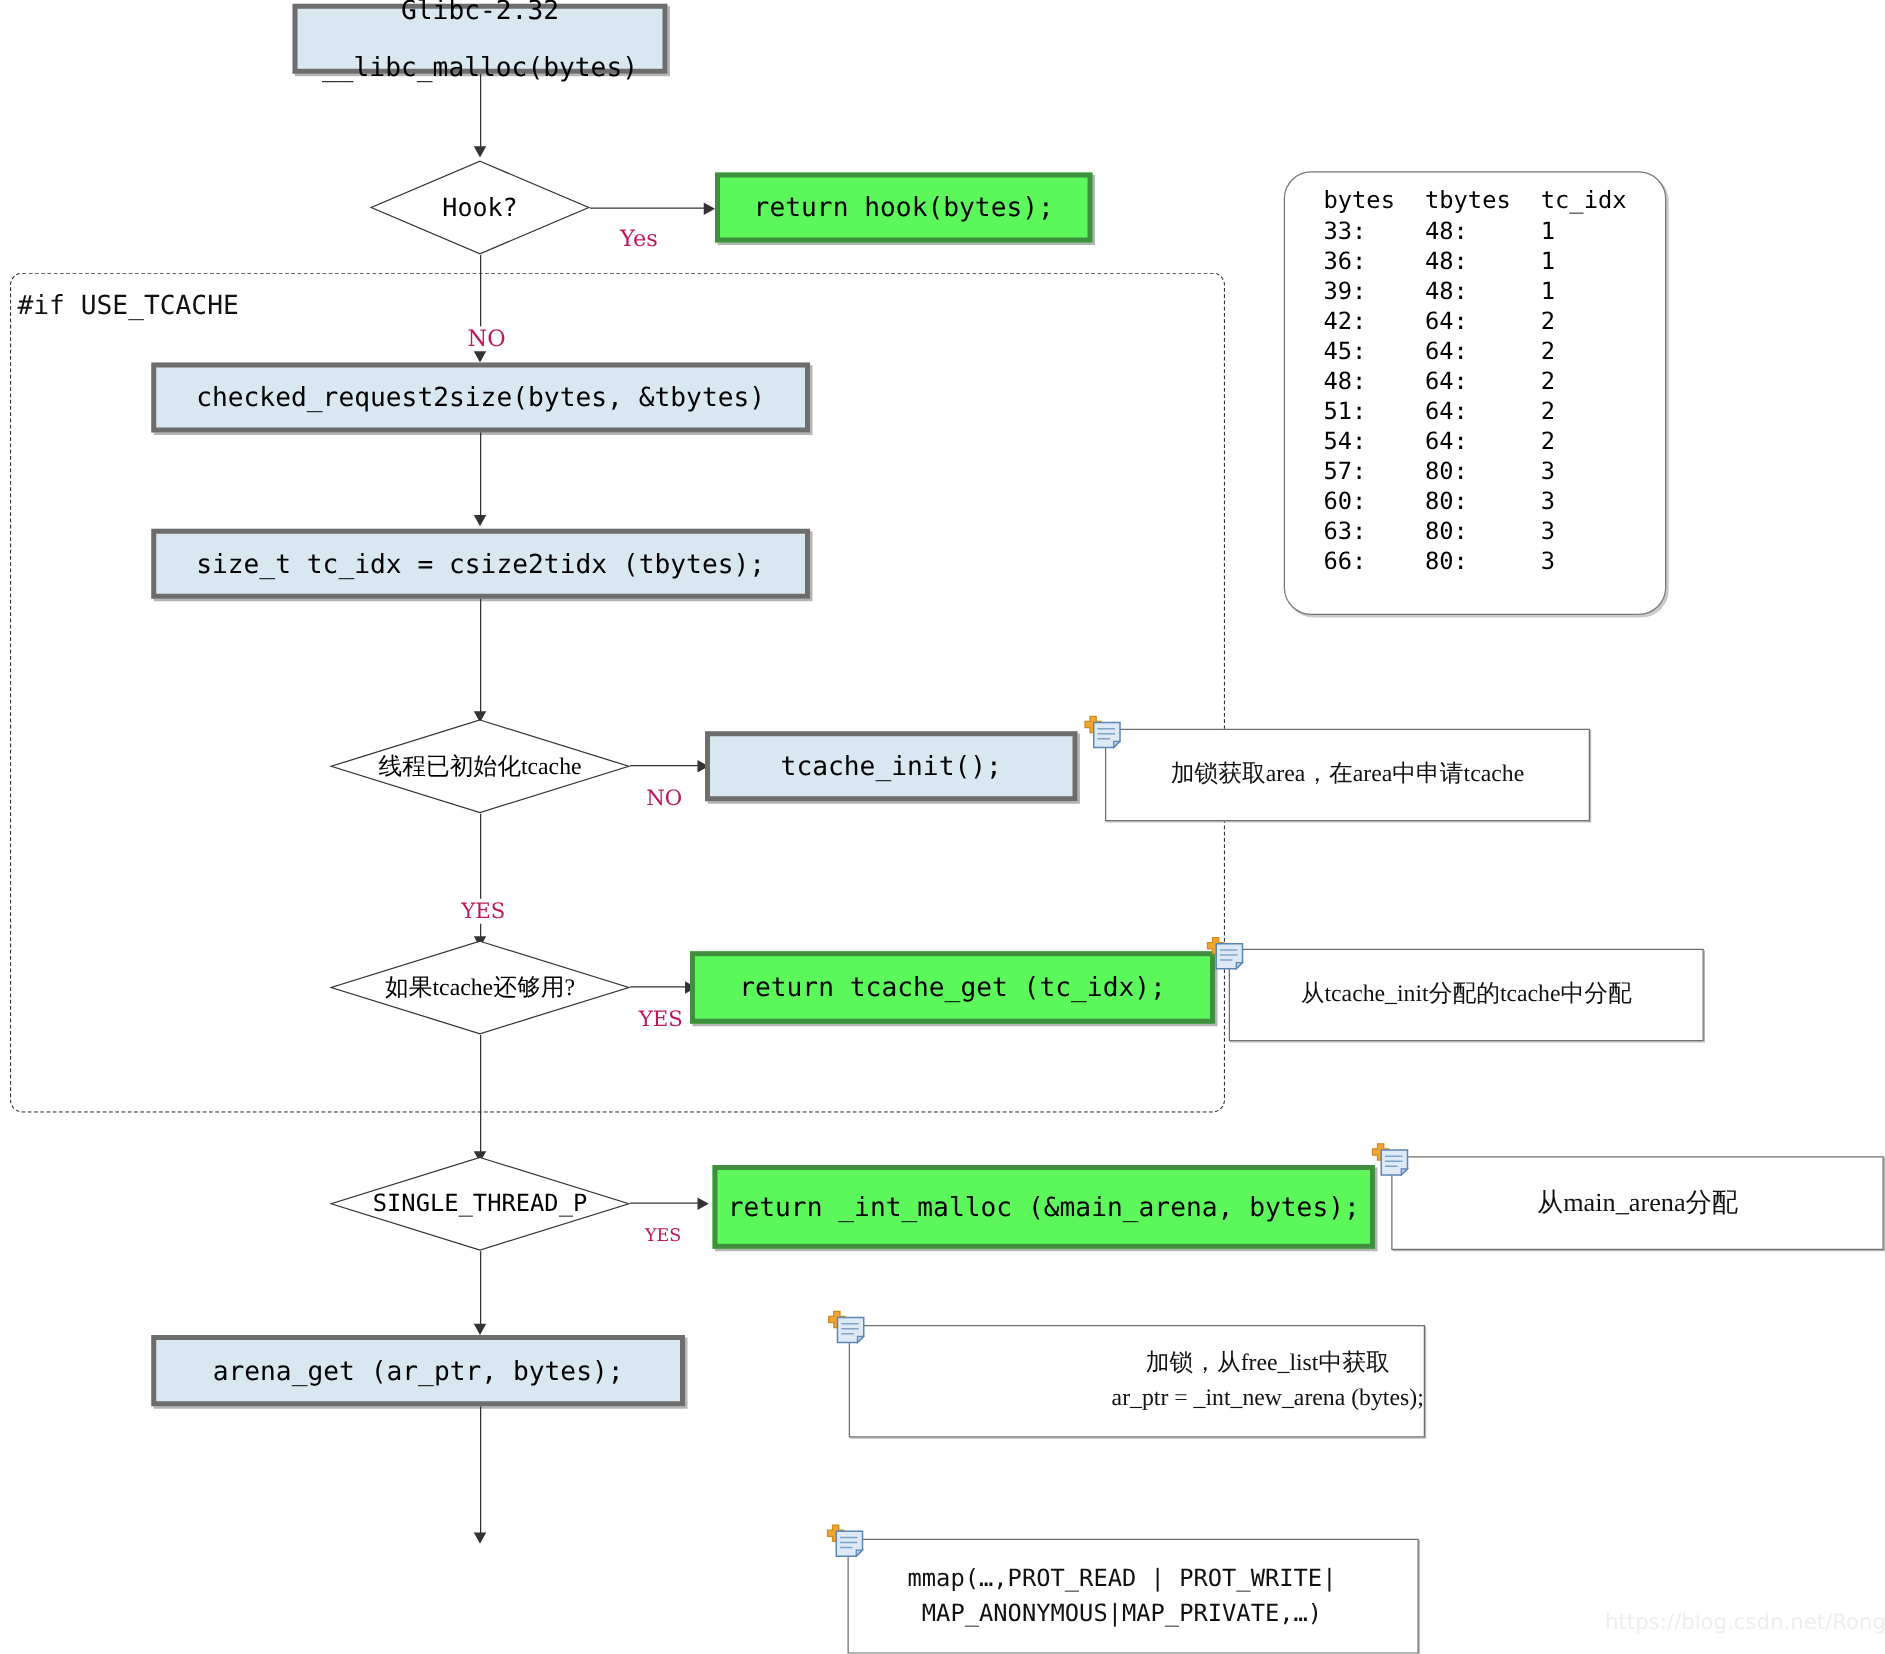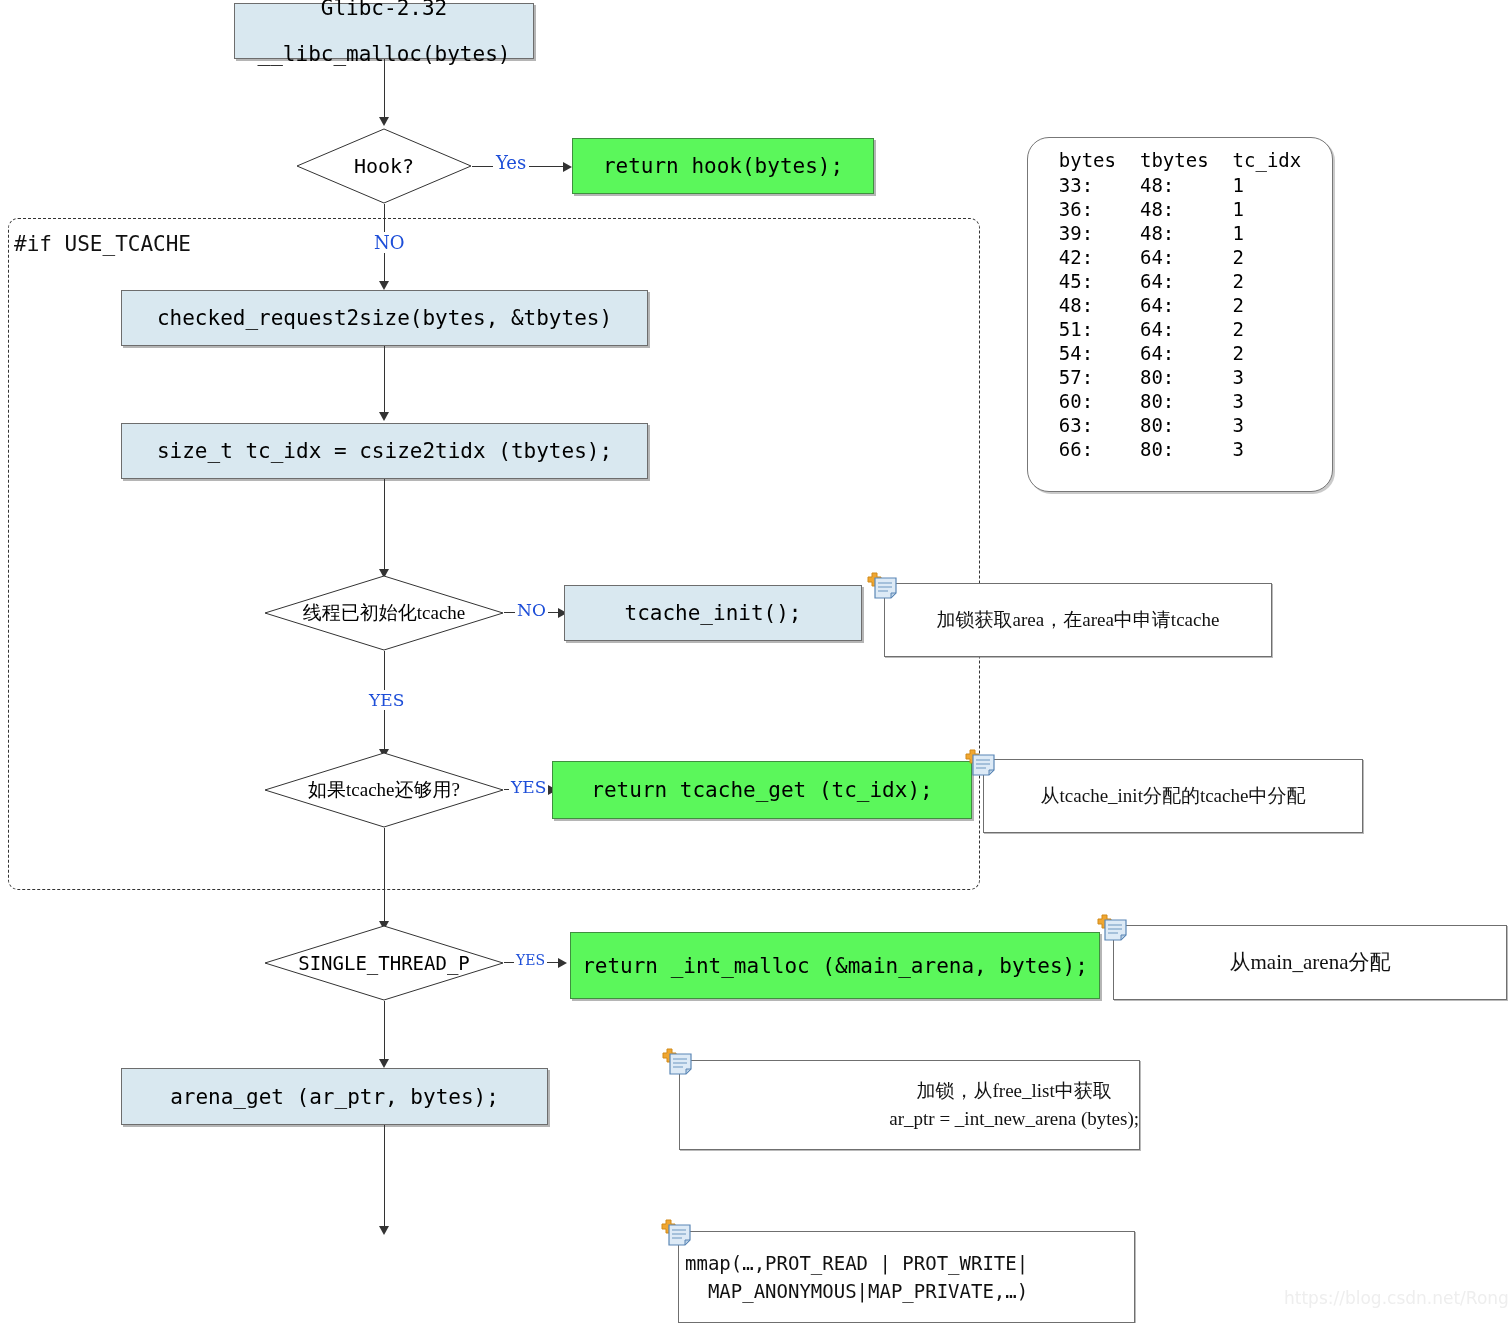--- a/index.html
+++ b/index.html
@@ -1,39 +1,39 @@
 <!DOCTYPE html>
 <html><head>
 <meta charset="utf-8">
 <style>
   html,body{margin:0;padding:0;background:#ffffff;}
   body{font-family:"DejaVu Sans Mono","Liberation Mono",monospace;}
   #canvas{position:relative;width:1508px;height:1323px;background:#fff;overflow:hidden;}
 
   
   .node{position:absolute;box-sizing:border-box;display:flex;align-items:center;justify-content:center;text-align:center;}
-  .box{border:1px solid #7f1d1d;box-shadow:2px 2px 0 rgba(120,120,120,.55);gap:18px;}
+  .box{border:4px solid #7f1d1d;box-shadow:2px 2px 0 rgba(120,120,120,.55);gap:18px;}
   .box.blue{background:#d9e8f0;border-color:#6d6d6d;}
   .box.green{background:#5bf75b;border-color:#3f8f3f;}
   .mono{font-family:"DejaVu Sans Mono","Liberation Mono",monospace;}
   .cn{font-family:Liberation Serif, serif;}
 
   
   .diamond{position:absolute;}
   .diamond svg{position:absolute;left:0;top:0;overflow:visible;}
   .diamond .dlabel{position:absolute;left:0;top:0;width:100%;height:100%;
     display:flex;align-items:center;justify-content:center;text-align:center;}
 
   
   .line{position:absolute;background:#333;}
   .vline{width:1px;}
   .hline{height:1px;}
   .arrow-down{position:absolute;width:0;height:0;border-left:5px solid transparent;border-right:5px solid transparent;border-top:9px solid #333;}
   .arrow-right{position:absolute;width:0;height:0;border-top:5px solid transparent;border-bottom:5px solid transparent;border-left:9px solid #333;}
-  .edge-label{position:absolute;font-family:"DejaVu Serif","Liberation Serif",serif;color:#1d4ed8;white-space:nowrap;}
+  .edge-label{position:absolute;font-family:"DejaVu Serif","Liberation Serif",serif;color:#be185d;white-space:nowrap;margin-top:29px;}
 
   
   .region{position:absolute;border:1px dashed #333;border-radius:10px;box-sizing:border-box;background:transparent;}
   .region-label{position:absolute;font-family:"DejaVu Sans Mono","Liberation Mono",monospace;color:#111;white-space:nowrap;}
 
   
   .note{position:absolute;box-sizing:border-box;border:1px solid #6f6f6f;background:#fff;
         display:flex;align-items:center;justify-content:center;text-align:center;
         box-shadow:1px 1px 0 rgba(140,140,140,.6);}
   .note-text{white-space:pre-line;line-height:1.5;color:#111;}
@@ -220,21 +220,21 @@
         <line x1="12" y1="21" x2="22" y2="21"></line>
       </g>
     </svg>
   </div>
 
   <div class="line vline" style="left:384px;top:1125px;height:104px;"></div>
   <div class="arrow-down" style="left:379px;top:1226px;"></div>
 
 
   <div class="note" style="left:678px;top:1231px;width:457px;height:92px;justify-content:flex-start;">
-    <span class="note-text mono" style="font-size:19px;text-align:right;padding-left:6px;">mmap(…,PROT_READ | PROT_WRITE|
+    <span class="note-text mono" style="font-size:19px;text-align:center;padding-left:6px;margin-left:41px;">mmap(…,PROT_READ | PROT_WRITE|
         MAP_ANONYMOUS|MAP_PRIVATE,…)</span>
   </div>
   <div class="note-icon" style="left:660px;top:1217px;">
     <svg width="34" height="34" viewBox="0 0 34 34">
       <path d="M6 3 h5 v4 h4 v5 h-4 v4 h-5 v-4 h-4 v-5 h4 z" fill="#f0a630" stroke="#d18a18" stroke-width="1"></path>
       <path d="M9 8 h21 v15 l-5 5 h-16 z" fill="#ddeaf6" stroke="#5a86b5" stroke-width="1.2"></path>
       <path d="M25 28 l0 -5 l5 0 z" fill="#b8cfe4" stroke="#5a86b5" stroke-width="1"></path>
       <g stroke="#7fa3c9" stroke-width="1.2">
         <line x1="12" y1="13" x2="26" y2="13"></line>
         <line x1="12" y1="17" x2="26" y2="17"></line>

